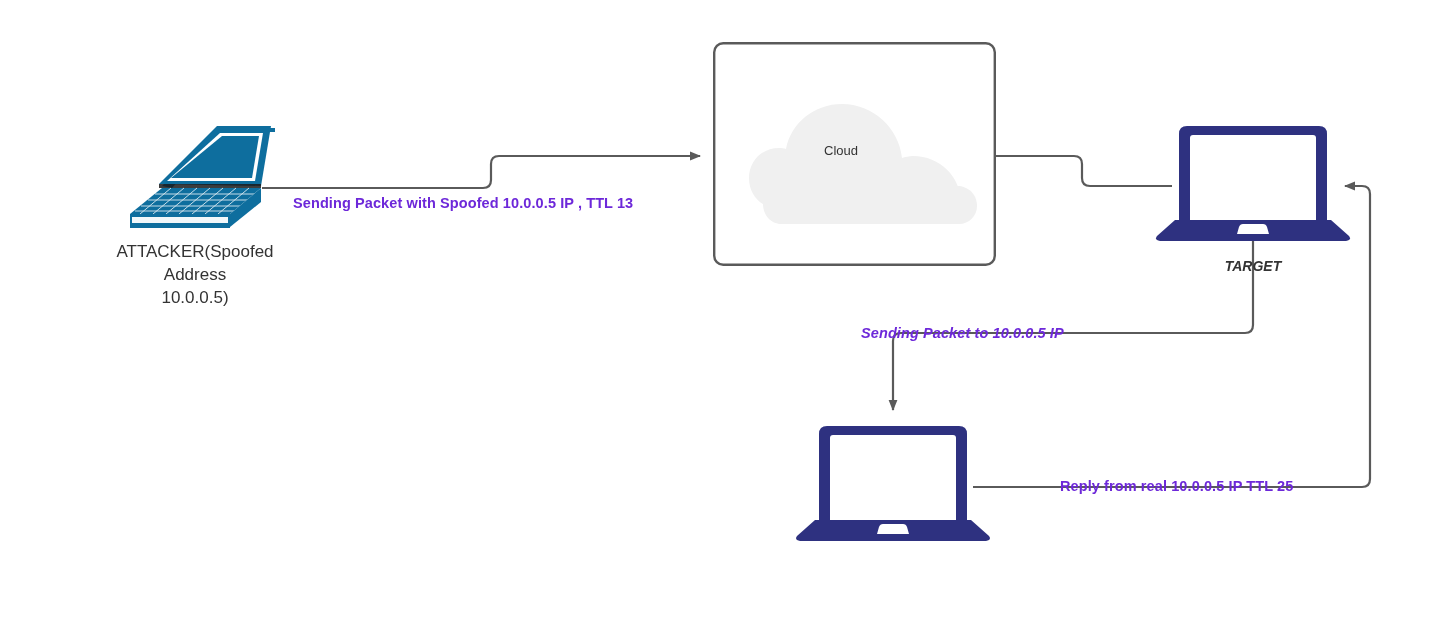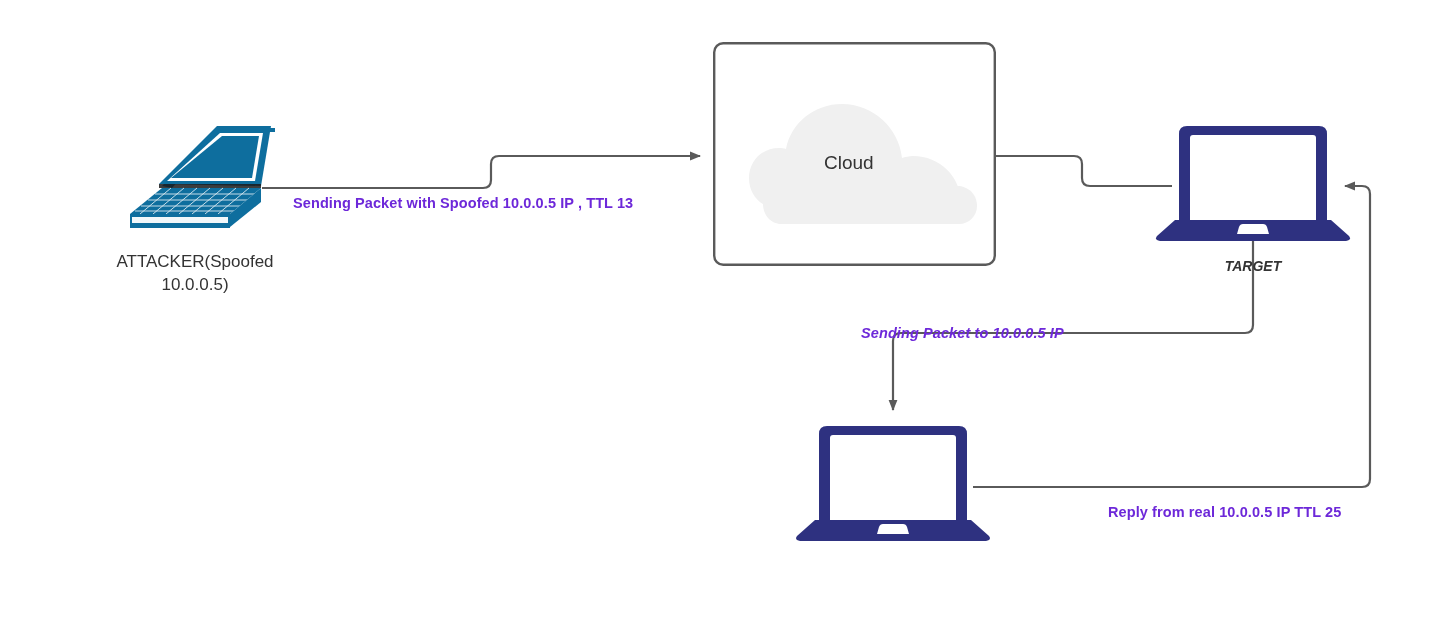--- a/index.html
+++ b/index.html
@@ -54,24 +54,23 @@
   }
   .node-caption.bold-italic {
     font-weight: bold;
     font-style: italic;
     font-size: 14px;
   }
   .cloud-box-label {
     position: absolute;
     z-index: 3;
     font-family: "Liberation Sans", sans-serif;
-    font-size: 19px;
+    font-size: 13px;
     color: #333333;
     white-space: nowrap;
-    margin-top: 9px;
   }
 </style>
 </head>
 <body>
 
 <div id="canvas">
 
   <svg class="layer" id="edges" viewBox="0 0 1449 622" width="1449" height="622">
     <defs>
       <marker id="arrow-r" markerWidth="12" markerHeight="12" refX="10" refY="5" orient="auto" markerUnits="userSpaceOnUse">
@@ -145,22 +144,23 @@
       </g>
 
       <polygon points="120,92 151,66 151,80 120,105" fill="#0e6e9e"></polygon>
 
       <polygon points="20,92 120,92 120,105 20,105" fill="#0e6e9e"></polygon>
       <polygon points="22,95 118,95 118,101 22,101" fill="#ffffff" opacity="0.95"></polygon>
 
       <polygon points="20,101 120,101 120,106 20,106" fill="#0e6e9e"></polygon>
     </svg>
   </div>
-  <div class="node-caption" style="left:30px; top:250px; width:330px;">
+  <div class="node-caption" style="left:30px; top:240px; width:330px;">
     <div>ATTACKER(Spoofed</div>
+    <div>Address</div>
     <div>10.0.0.5)</div>
   </div>
 
   <div class="node" style="left:1153px; top:124px; width:200px; height:122px;">
     <svg width="200" height="122" viewBox="0 0 200 122">
 
       <path d="M 26 10 Q 26 2 34 2 L 166 2 Q 174 2 174 10 L 174 96 L 26 96 Z" fill="#2e3180"></path>
 
       <path d="M 37 14 Q 37 11 40 11 L 160 11 Q 163 11 163 14 L 163 96 L 37 96 Z" fill="#ffffff"></path>
 
@@ -177,15 +177,15 @@
       <path d="M 37 14 Q 37 11 40 11 L 160 11 Q 163 11 163 14 L 163 96 L 37 96 Z" fill="#ffffff"></path>
       <path d="M 22 96 L 178 96 L 196 112 Q 199 116 193 117 L 7 117 Q 1 116 4 112 Z" fill="#2e3180"></path>
       <path d="M 86 103 Q 87 100 90 100 L 110 100 Q 113 100 114 103 L 116 110 L 84 110 Z" fill="#ffffff"></path>
     </svg>
   </div>
 
   <div class="edge-label" style="left:293px; top:195px;">Sending Packet with Spoofed 10.0.0.5 IP , TTL 13</div>
 
   <div class="edge-label" style="left:861px; top:325px;font-style:italic;">Sending Packet to 10.0.0.5 IP</div>
 
-  <div class="edge-label" style="left:1060px; top:504px;margin-left:48px;">Reply from real 10.0.0.5 IP TTL 25</div>
+  <div class="edge-label" style="left:1060px; top:478px;">Reply from real 10.0.0.5 IP TTL 25</div>
 
 </div>
 
 </body></html>

